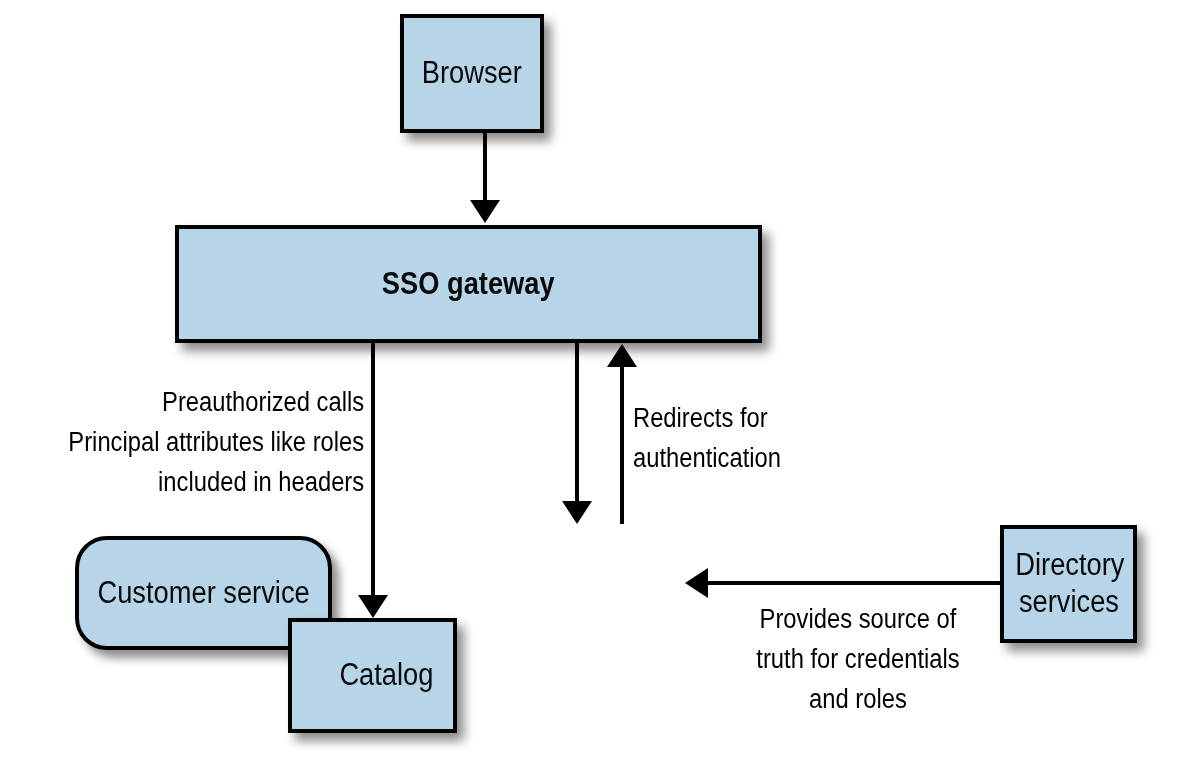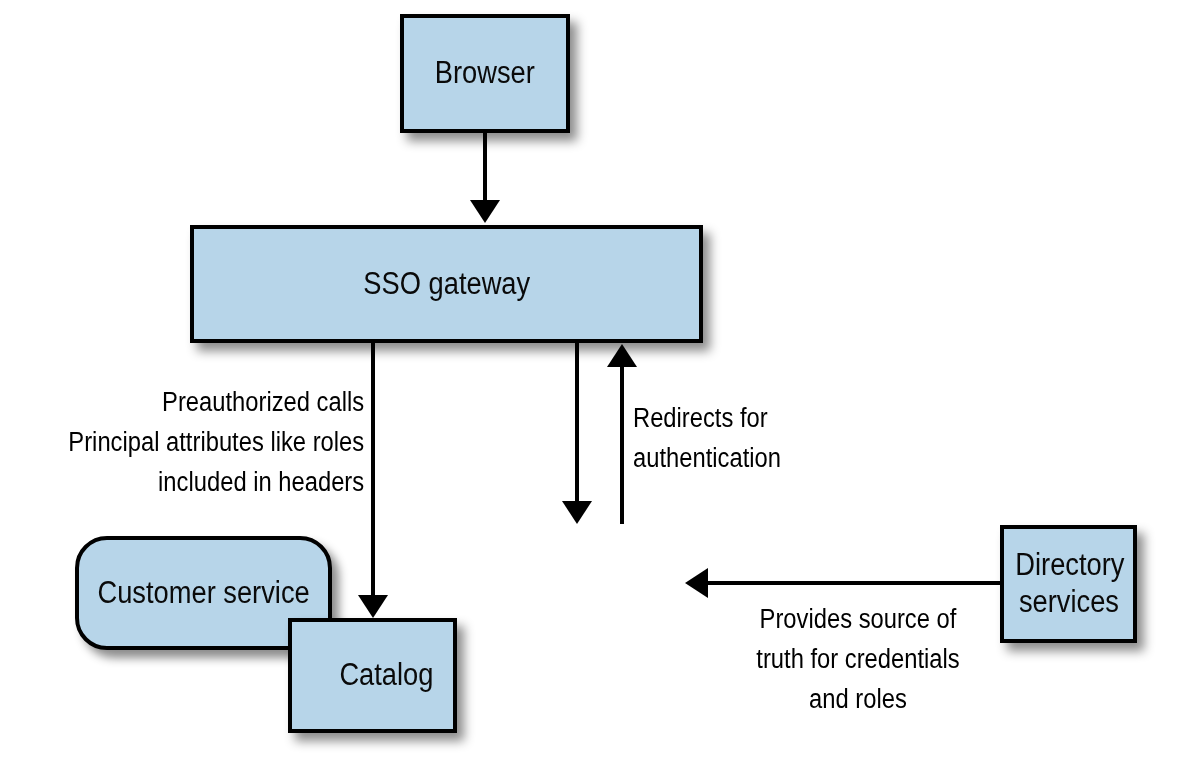--- a/index.html
+++ b/index.html
@@ -78,25 +78,25 @@
     text-align: center;
     transform: scaleX(0.88);
     transform-origin: 50% 0;
   }
 </style>
 </head>
 <body>
 
 <div id="stage">
 
-  <div class="node" style="left:400px; top:14px; width:170px; height:119px;">
+  <div class="node" style="left:400px; top:14px; width:144px; height:119px;">
     <span class="lbl">Browser</span>
   </div>
 
-  <div class="node" style="left:190px; top:225px; width:513px; height:118px;">
+  <div class="node" style="left:175px; top:225px; width:587px; height:118px;font-weight:bold;">
     <span class="lbl">SSO gateway</span>
   </div>
 
   <div class="node" style="left:75px; top:536px; width:257px; height:114px; z-index:1;border-radius:32px;">
     <span class="lbl">Customer service</span>
   </div>
 
   <div class="node" style="left:288px; top:618px; width:169px; height:115px; z-index:2;padding-left:28px;">
     <span class="lbl">Catalog</span>
   </div>

